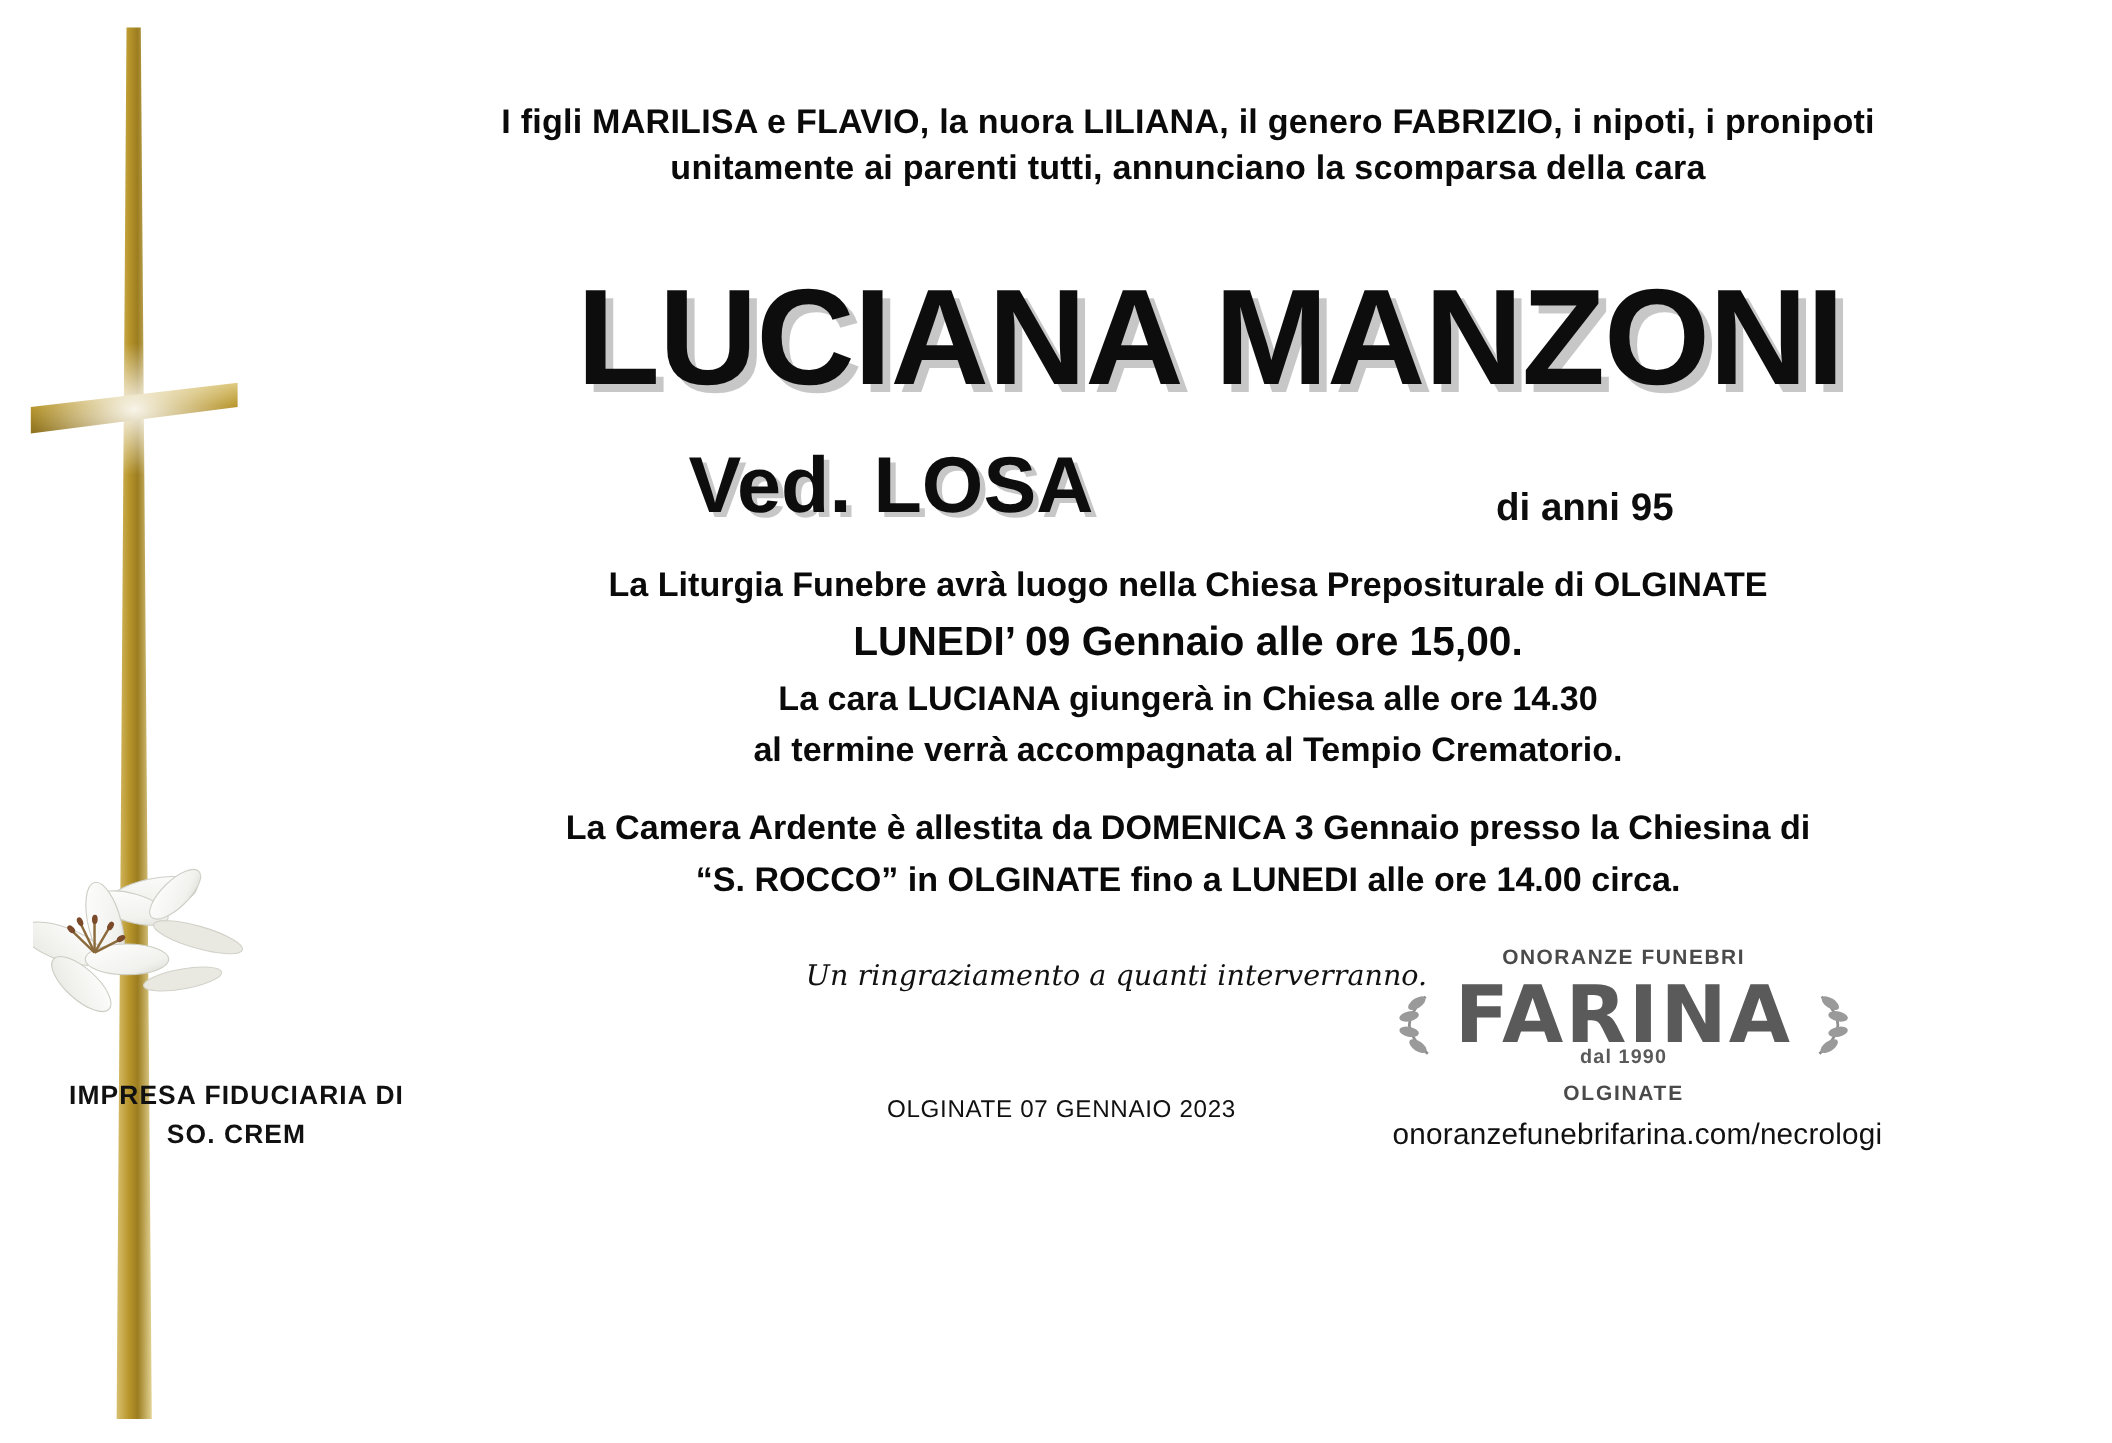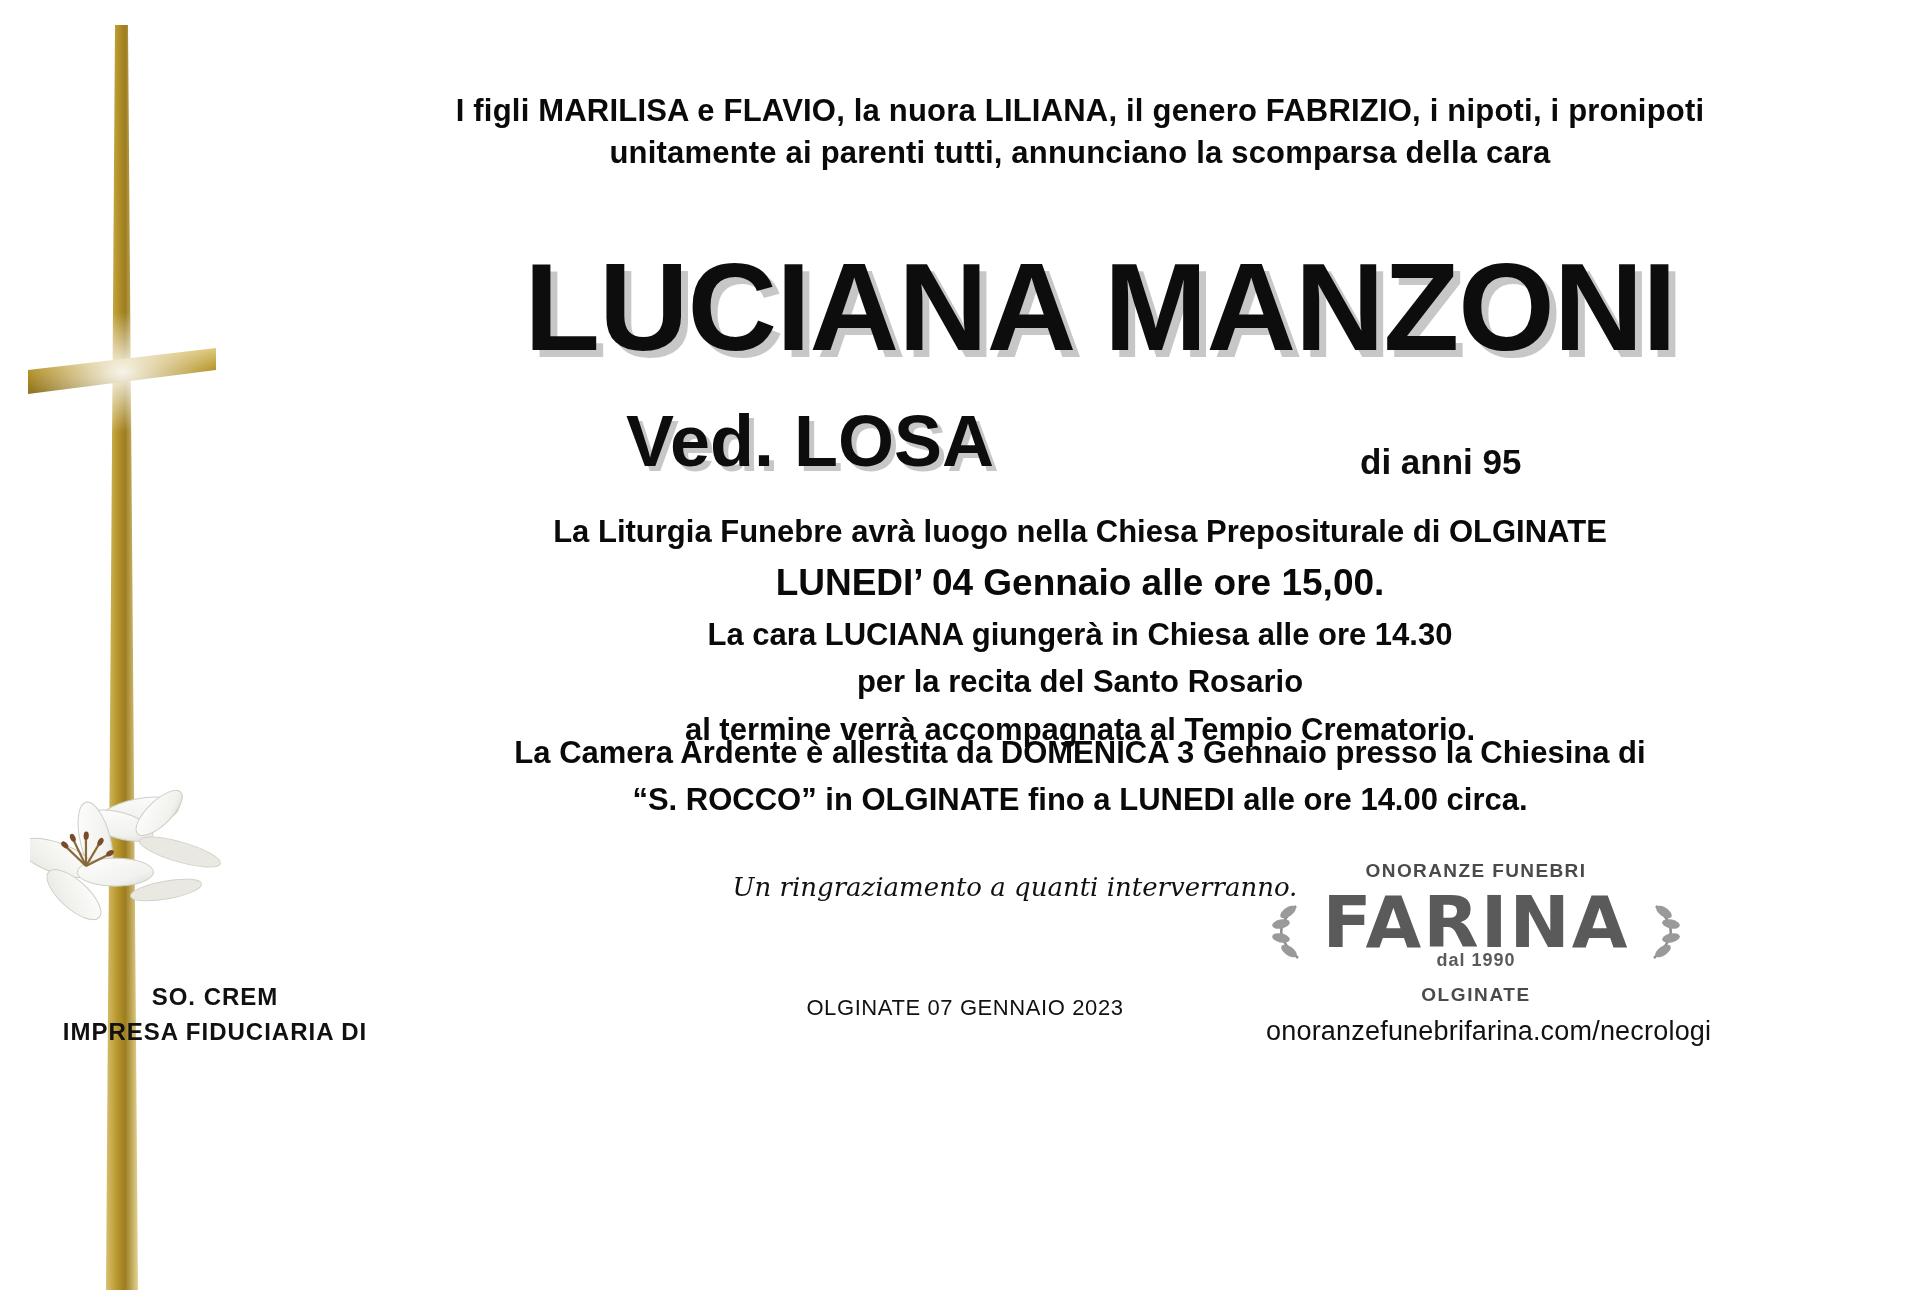--- a/index.html
+++ b/index.html
@@ -323,39 +323,38 @@
       <div class="deceased-name">LUCIANA MANZONI</div>
     </div>
 
     <div class="ved-row">
       <div class="ved">Ved. LOSA</div>
       <div class="age">di anni 95</div>
     </div>
 
     <div class="liturgy">
       <div>La Liturgia Funebre avrà luogo nella Chiesa Prepositurale di OLGINATE</div>
-      <div class="big-line">LUNEDI’ 04 Gennaio alle ore 15,00.</div>
+      <div class="big-line">LUNEDI’ 09 Gennaio alle ore 15,00.</div>
       <div>La cara LUCIANA giungerà in Chiesa alle ore 14.30</div>
-      <div>per la recita del Santo Rosario</div>
       <div>al termine verrà accompagnata al Tempio Crematorio.</div>
     </div>
 
     <div class="camera">
       <div>La Camera Ardente è allestita da DOMENICA 3 Gennaio presso la Chiesina di</div>
       <div>“S. ROCCO” in OLGINATE fino a LUNEDI alle ore 14.00 circa.</div>
     </div>
 
     <div class="thanks">Un ringraziamento a quanti interverranno.</div>
   </div>
 
   <div class="footer-center">OLGINATE 07 GENNAIO  2023</div>
 
   <div class="impresa">
+    <div>IMPRESA FIDUCIARIA DI</div>
     <div>SO. CREM</div>
-    <div>IMPRESA FIDUCIARIA DI</div>
   </div>
 
   <div class="logo-box">
     <div class="logo-top">ONORANZE FUNEBRI</div>
     <div class="logo-mid">
       <svg class="wreath" viewBox="0 0 420 90">
         <g fill="none" stroke="#8e8e8e" stroke-width="2.5">
           <path d="M30,20 C10,40 10,52 32,72"></path>
           <path d="M390,20 C410,40 410,52 388,72"></path>
         </g>

